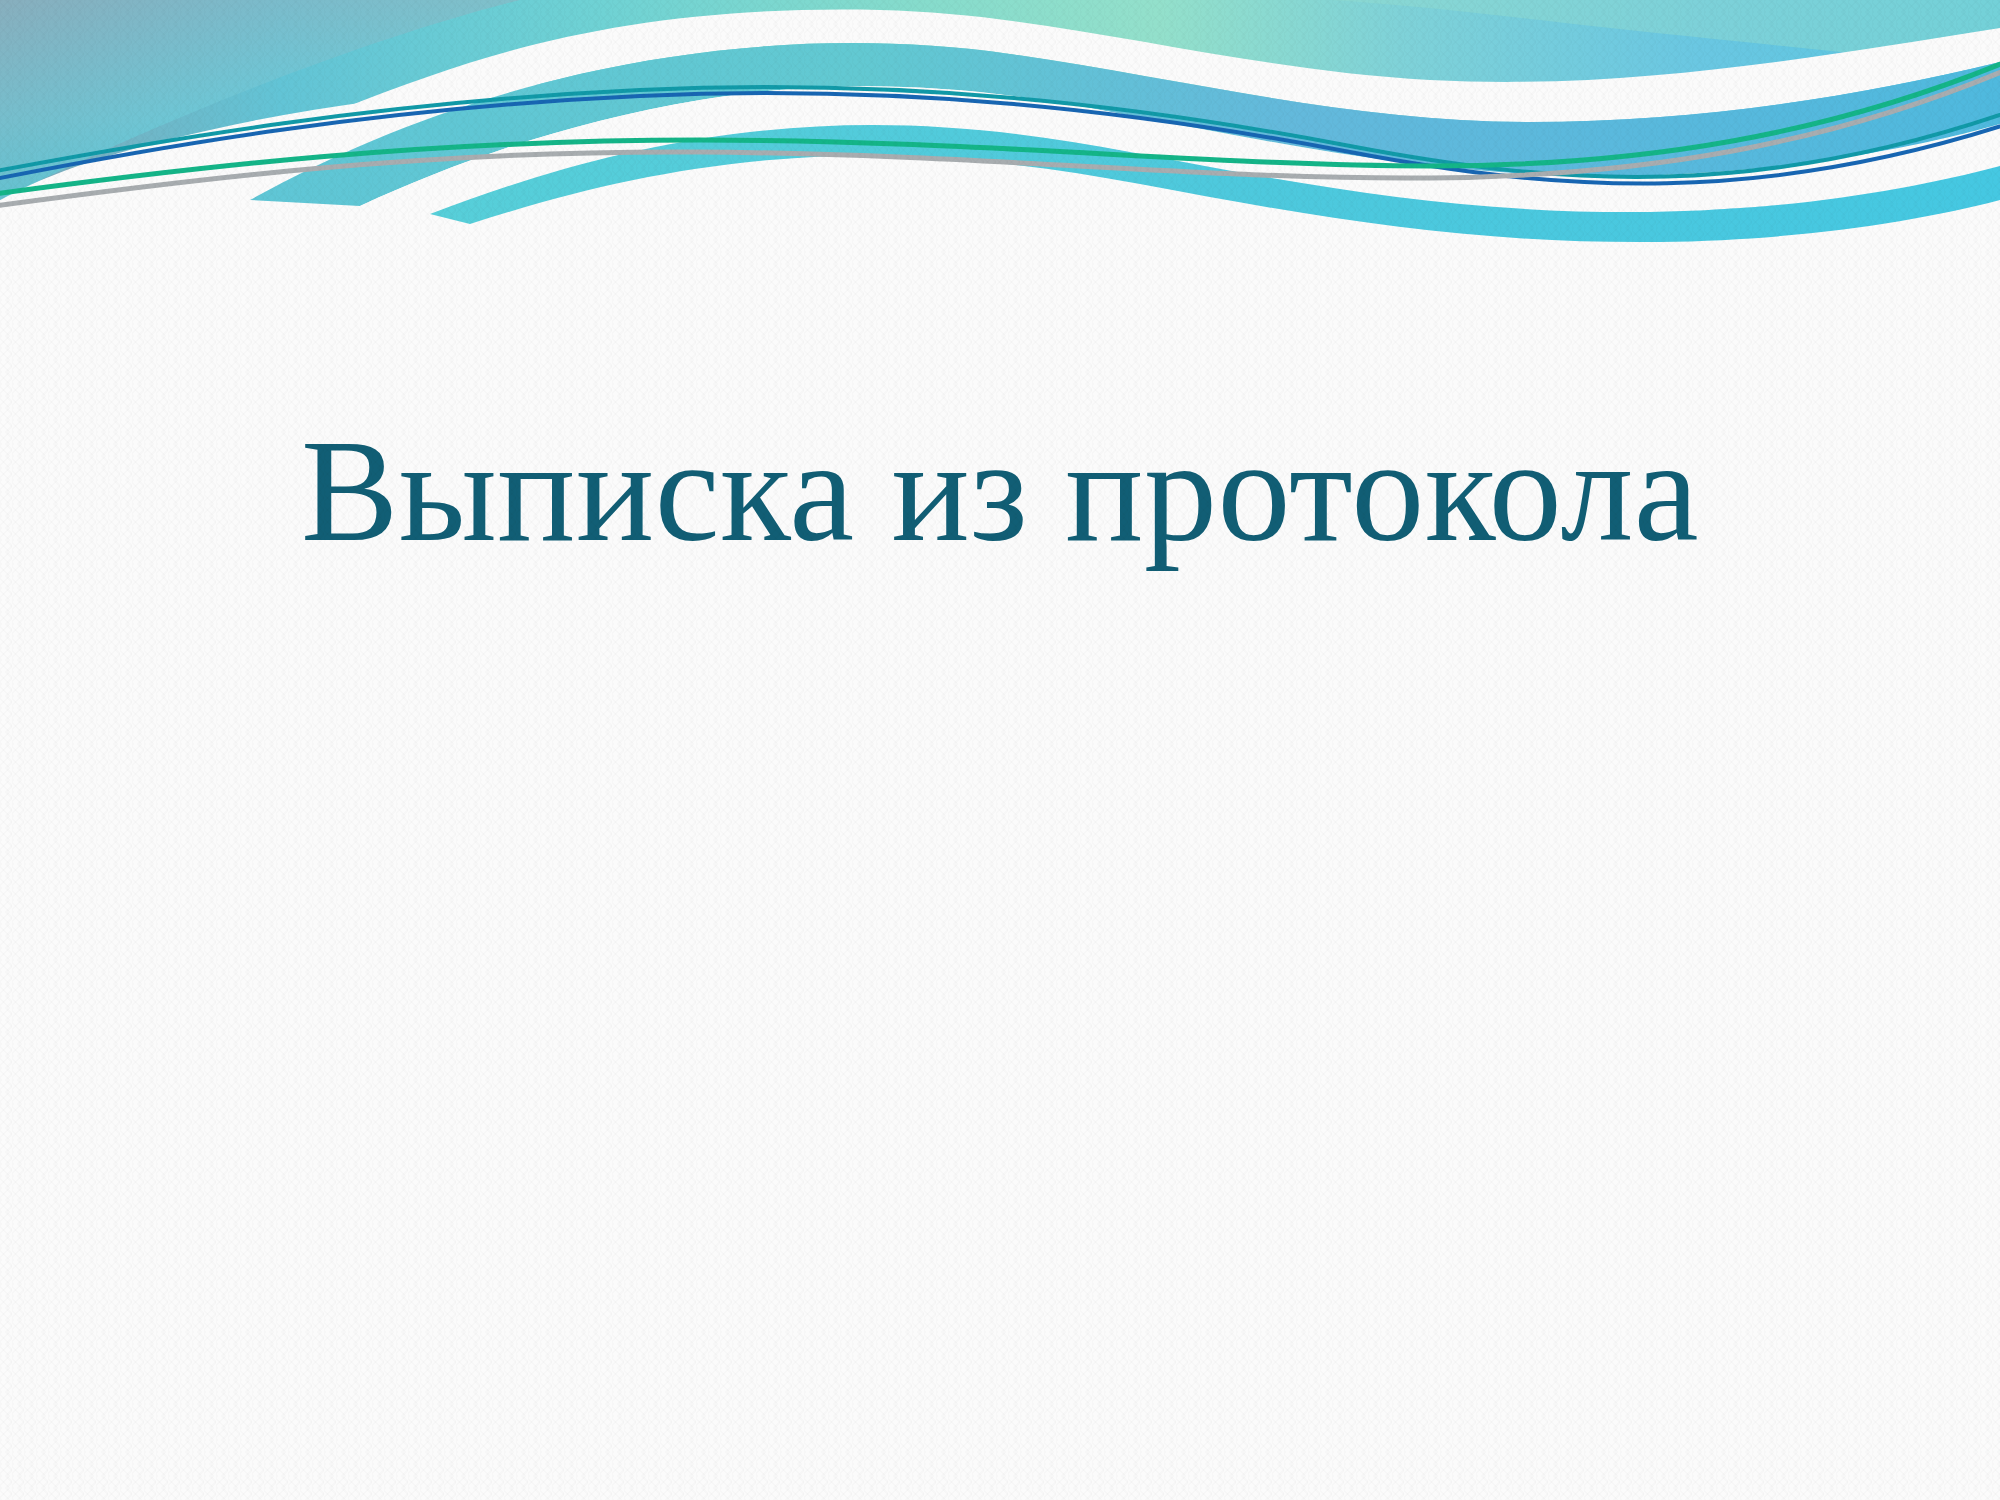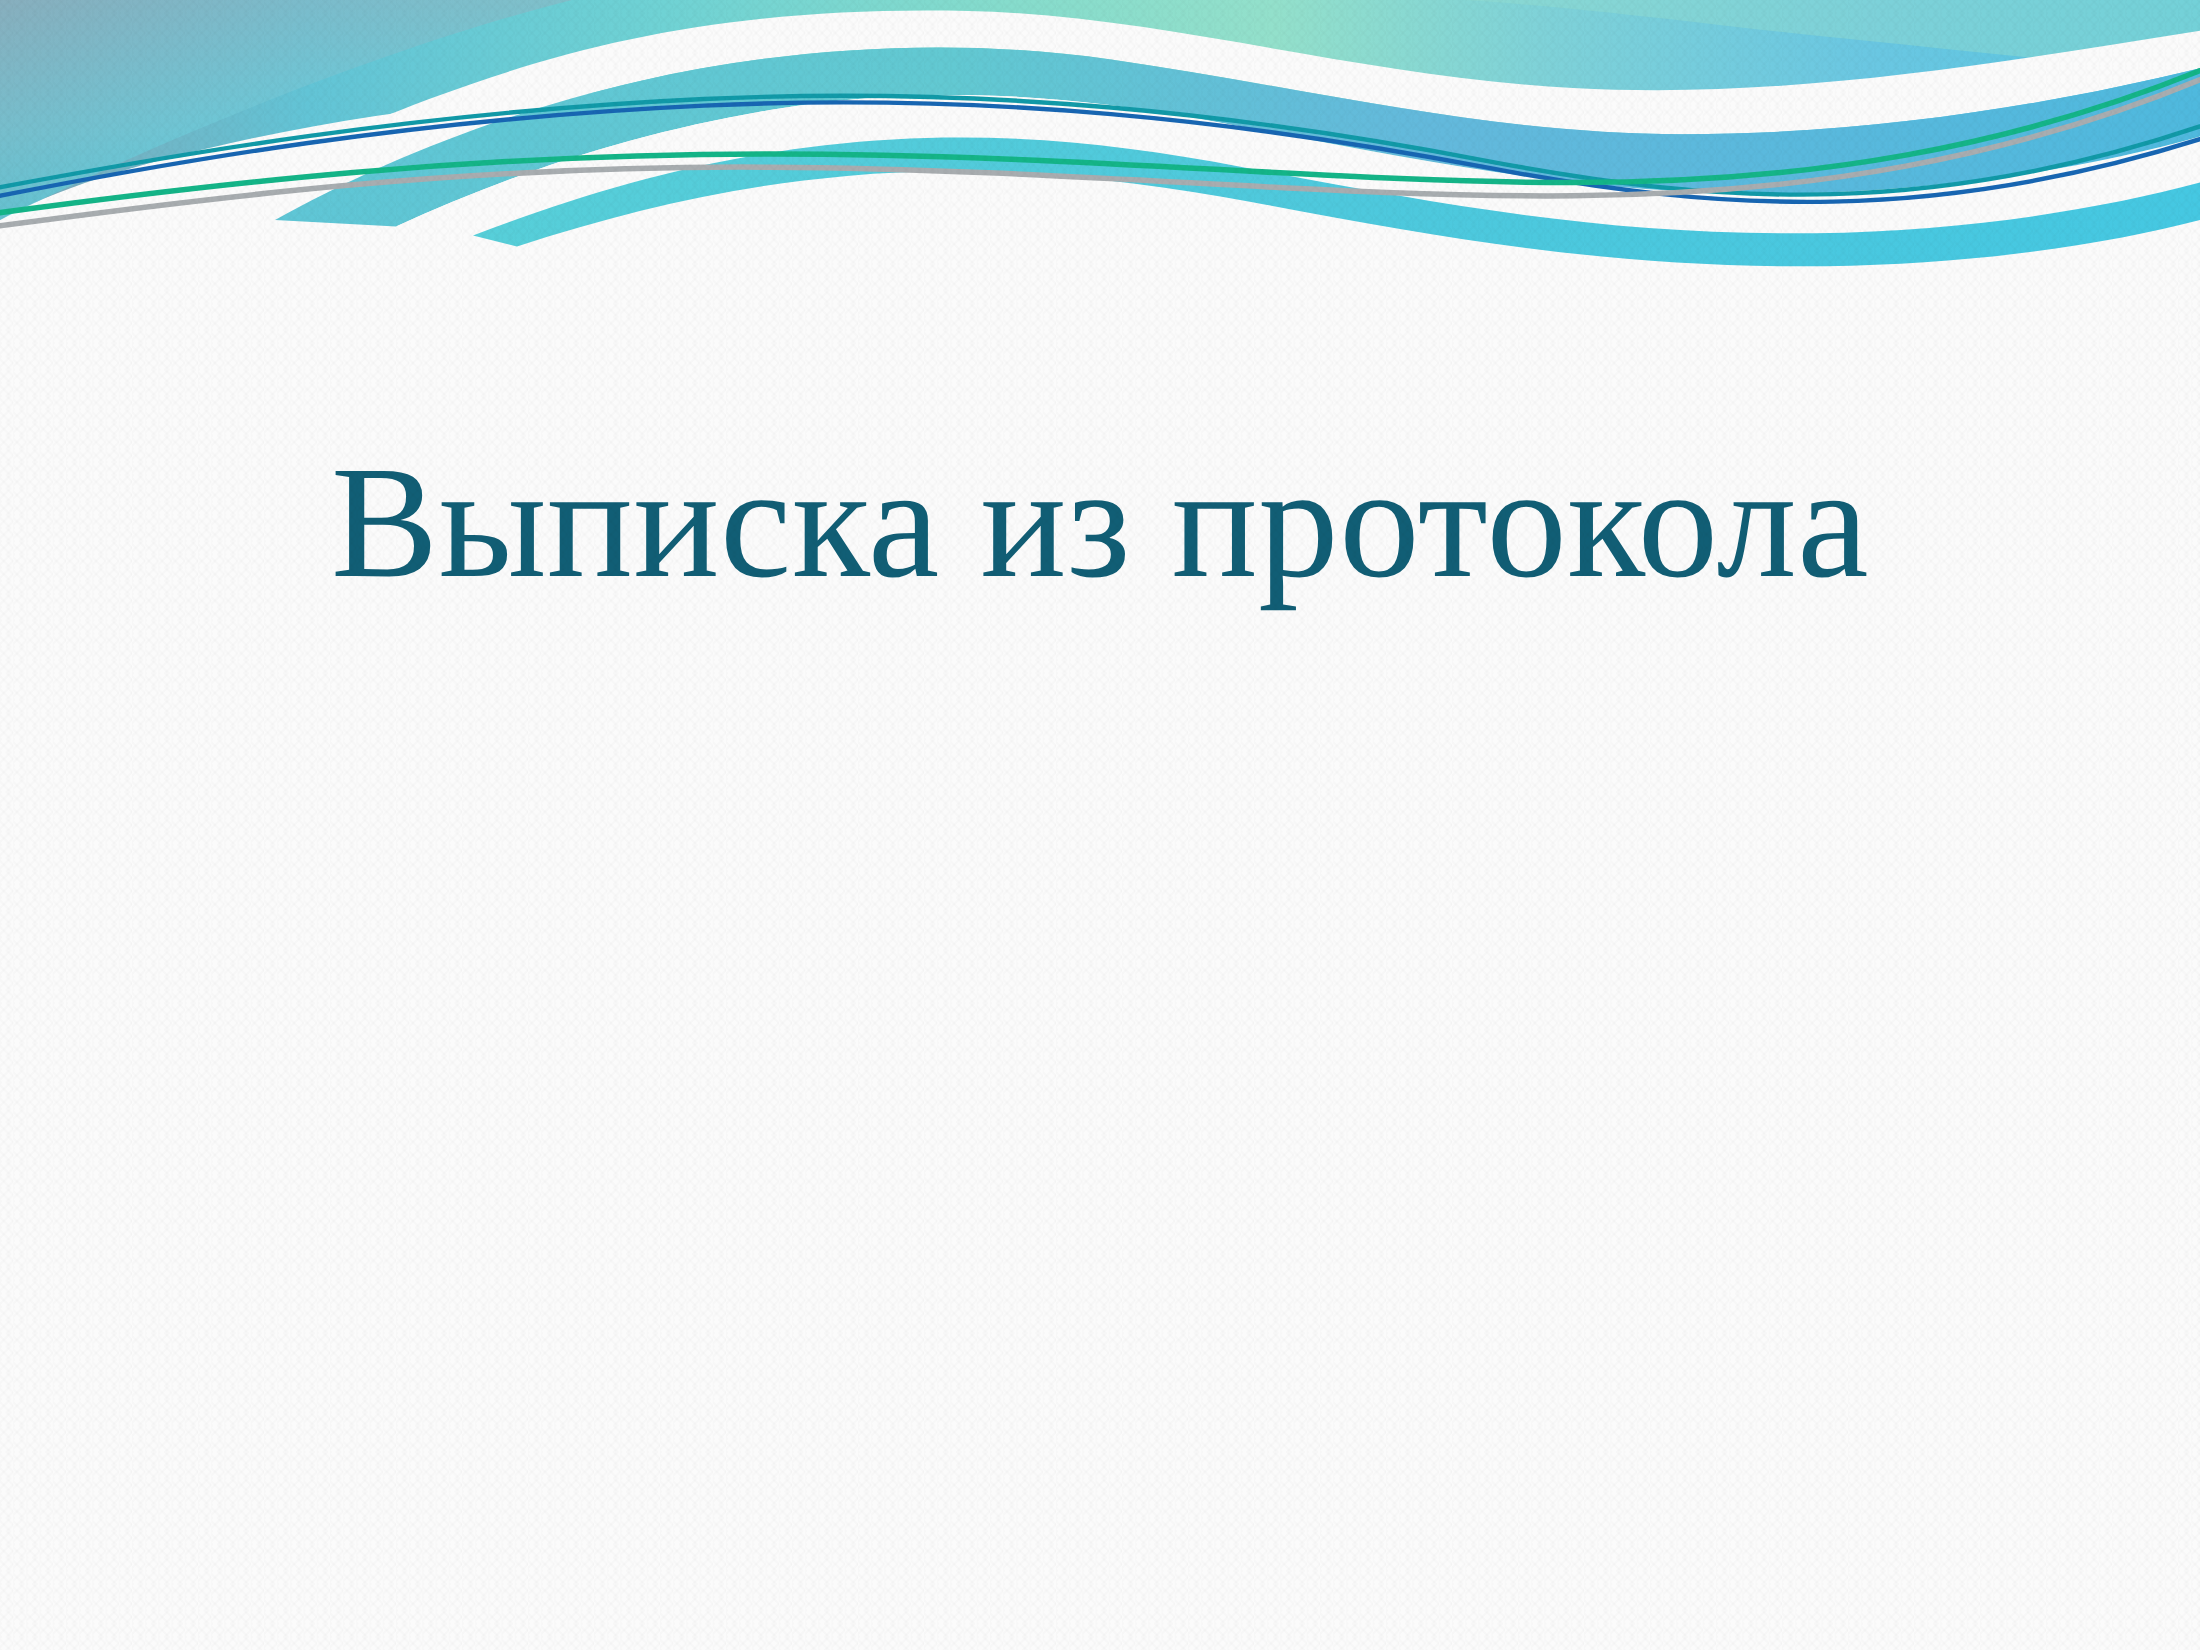--- a/index.html
+++ b/index.html
@@ -50,21 +50,21 @@
   
   #title-block {
     position: absolute;
     left: 130px;
     top: 395px;
     width: 1740px;
     z-index: 30;
     text-align: center;
   }
   #title-text {
-    margin: 0;
+    margin: 16px;
     font-family: "Liberation Serif", serif;
     font-weight: 400;
     font-size: 146px;
     line-height: 1.1;
     letter-spacing: 0.5px;
     color: #115E75;
     white-space: nowrap;
   }
 
   

